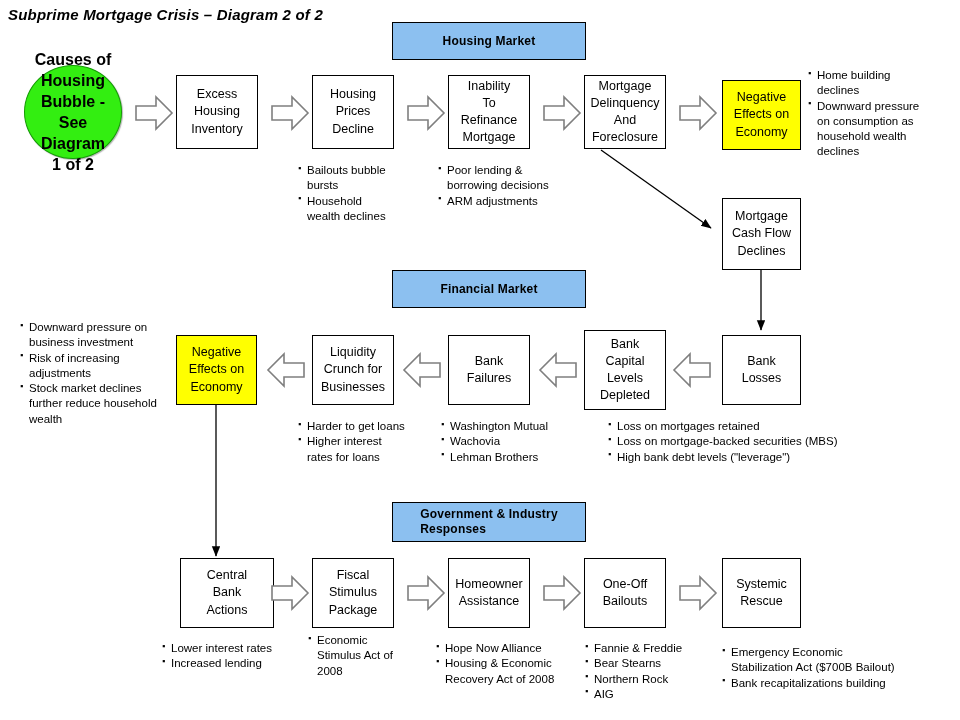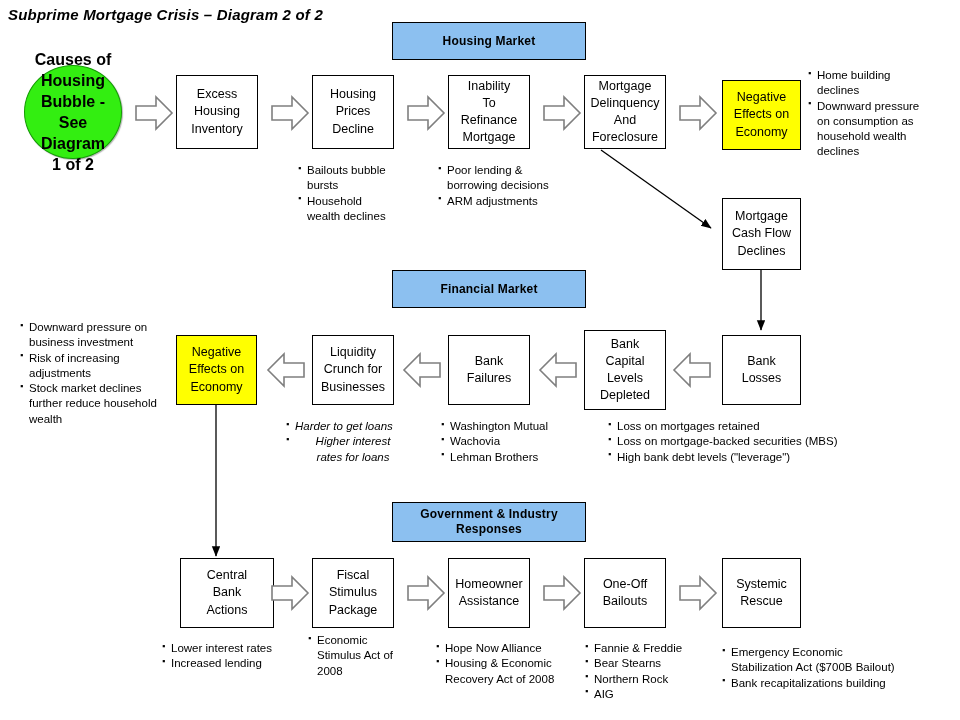--- a/index.html
+++ b/index.html
@@ -33,21 +33,21 @@
   }
 
   
   .banner {
     background: #8cc0f0;
     border: 1px solid #000000;
     box-sizing: border-box;
     display: flex;
     align-items: center;
     justify-content: center;
-    text-align: center;
+    text-align: left;
     font-size: 12px;
     font-weight: bold;
     line-height: 1.25;
     letter-spacing: 0.2px;
   }
 
   
   .pbox {
     border: 1px solid #000000;
     box-sizing: border-box;
@@ -266,23 +266,23 @@
   <div class="abs bullets" style="left:20px; top:320px; width:165px;">
     <div class="bl" style="white-space:pre-line;">Downward pressure on
 business investment</div>
     <div class="bl" style="white-space:pre-line;">Risk of increasing
 adjustments</div>
     <div class="bl" style="white-space:pre-line;">Stock market declines
 further reduce household
 wealth</div>
   </div>
 
-  <div class="abs bullets" style="left:286px; top:419px; width:125px;font-style:italic;">
+  <div class="abs bullets" style="left:298px; top:419px; width:125px;">
     <div class="bl" style="white-space:pre-line;">Harder to get loans</div>
-    <div class="bl" style="white-space:pre-line;text-align:center;">Higher interest
+    <div class="bl" style="white-space:pre-line;">Higher interest
 rates for loans</div>
   </div>
 
   <div class="abs bullets" style="left:441px; top:419px; width:130px;">
     <div class="bl">Washington Mutual</div>
     <div class="bl">Wachovia</div>
     <div class="bl">Lehman Brothers</div>
   </div>
 
   <div class="abs bullets" style="left:608px; top:419px; width:260px;">

